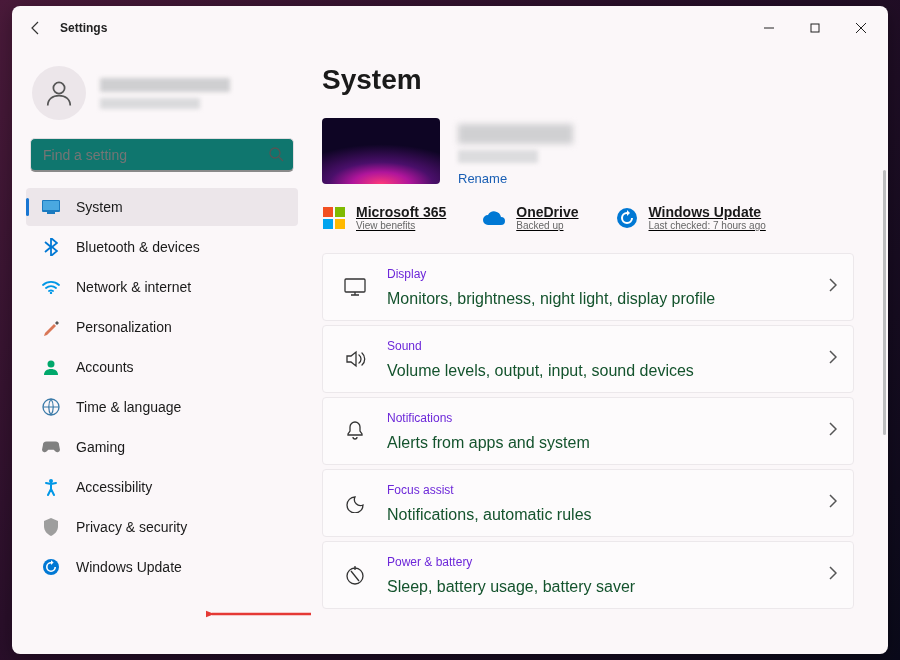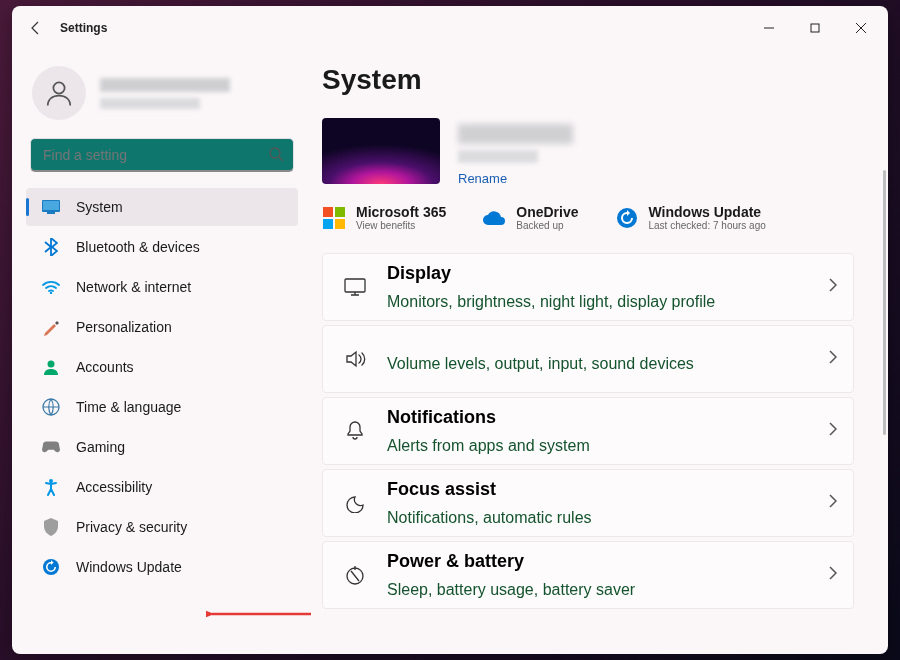--- a/index.html
+++ b/index.html
@@ -58,35 +58,35 @@
 .hero-img {
   width: 118px; height: 66px; border-radius: 4px; overflow: hidden;
   background: radial-gradient(ellipse 80% 60% at 50% 100%, #ff3a7a 0%, #b0159b 30%, #4a0f6a 55%, #0e0524 100%);
 }
 .hero-text { display: flex; flex-direction: column; gap: 4px; padding-top: 6px; }
 .pc-name-blur { width: 115px; height: 20px; background: #d0d0d2; filter: blur(3px); border-radius: 1px; }
 .pc-sub-blur  { width: 80px;  height: 13px; background: #dcdcde; filter: blur(2px); border-radius: 1px; margin-top: 2px;}
 .rename-link { color: #1a5fb4; font-size: 13px; cursor: pointer; margin-top: 4px; }
 
 .status-row { display: flex; gap: 36px; margin-bottom: 22px; align-items: center; }
-.status-item { display: flex; gap: 10px; align-items: center; cursor: pointer; }
+.status-item { display: flex; gap: 10px; align-items: center; cursor: pointer; text-decoration: underline; }
 .status-icon { width: 24px; height: 24px; display: flex; align-items: center; justify-content: center; }
 .status-text { display: flex; flex-direction: column; }
 .status-title { font-size: 14px; font-weight: 600; color: #1a1a1a; }
 .status-sub   { font-size: 10px; color: #666; }
 
 .cards { display: flex; flex-direction: column; gap: 4px; }
 .card {
   background: #fdfbfc; border: 1px solid #ece8eb; border-radius: 4px;
   height: 68px; display: flex; align-items: center; padding: 0 16px 0 20px;
   gap: 20px; cursor: pointer;
 }
 .card-icon { width: 24px; display: flex; align-items: center; justify-content: center; }
 .card-text { flex: 1; }
-.card-title { font-size: 18px; color: #000000; font-weight: bold; }
+.card-title { font-size: 12px; color: #6d28d9; }
 .card-sub   { font-size: 16px; color: #14532d; margin-top: 9px; }
 .chevron { color: #555; margin-left: auto; }
 
 .arrow-annot {
   position: absolute; left: 194px; bottom: 30px; pointer-events: none;
 }
 
 
 .ms-logo { width: 22px; height: 22px; display: grid; grid-template-columns: 1fr 1fr; grid-template-rows: 1fr 1fr; gap: 2px; }
 .ms-logo span:nth-child(1){background:#f25022}.ms-logo span:nth-child(2){background:#7fba00}
@@ -324,20 +324,21 @@
                 <path d="M1 1l6 6-6 6" fill="none" stroke="#555" stroke-width="1.5"></path>
               </svg></span>
           </div>
           <div class="card">
             <div class="card-icon">
               <svg width="22" height="18" viewBox="0 0 22 18">
                 <path d="M3 6v6h4l5 4V2L7 6zM15 5a5 5 0 0 1 0 8M18 3a8 8 0 0 1 0 12" fill="none" stroke="#333" stroke-width="1.3" stroke-linecap="round"></path>
               </svg>
             </div>
             <div class="card-text">
+              <div class="card-title">Sound</div>
               <div class="card-sub">Volume levels, output, input, sound devices</div>
             </div>
             <span class="chevron"><svg width="8" height="14" viewBox="0 0 8 14">
                 <path d="M1 1l6 6-6 6" fill="none" stroke="#555" stroke-width="1.5"></path>
               </svg></span>
           </div>
           <div class="card">
             <div class="card-icon">
               <svg width="20" height="22" viewBox="0 0 20 22">
                 <path d="M10 2a5 5 0 0 0-5 5v4l-2 3v1h14v-1l-2-3V7a5 5 0 0 0-5-5zM8 17a2 2 0 0 0 4 0" fill="none" stroke="#333" stroke-width="1.3"></path>

